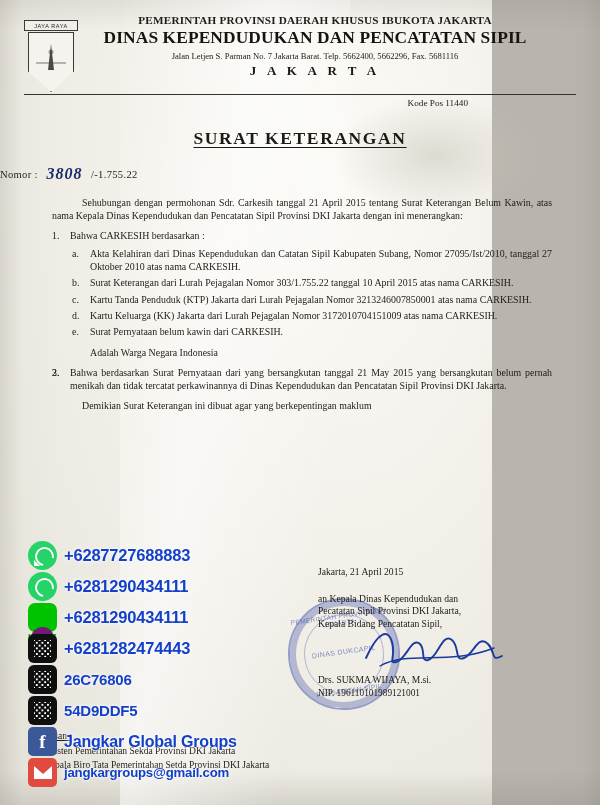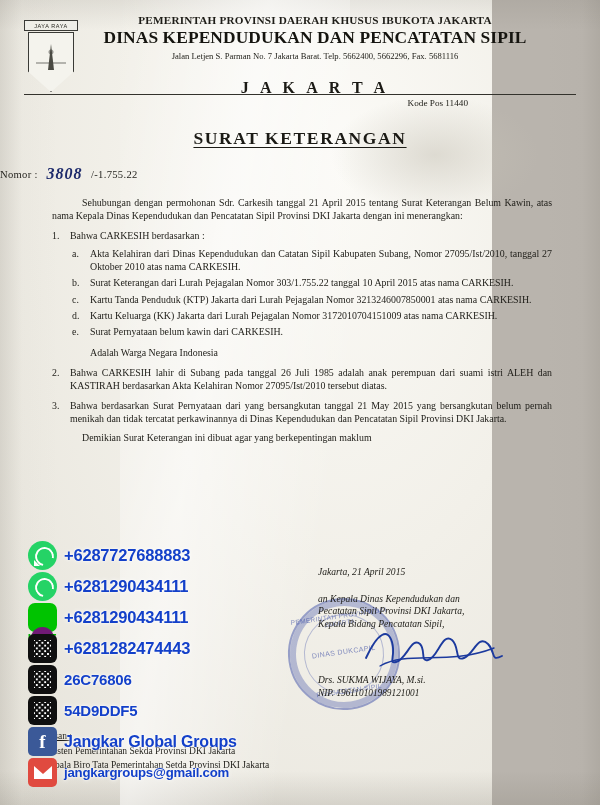--- a/index.html
+++ b/index.html
@@ -80,22 +80,22 @@
   }
   .h-line2 {
     font-size: 17.4px; font-weight: bold; letter-spacing: 0.1px;
     color: #15140f; margin-top: 1px; padding-left: 30px;
   }
   .h-line3 {
     font-size: 8.6px; color: #23221c; margin-top: 3px; padding-left: 30px;
     font-family: "Liberation Serif", serif;
   }
   .h-line4 {
-    font-size: 16px; letter-spacing: 4px; font-weight: bold;
-    color: #1b1a15; margin-top: 18px; padding-left: 30px;
+    font-size: 13px; letter-spacing: 4px; font-weight: bold;
+    color: #1b1a15; margin-top: 2px; padding-left: 30px;
   }
   #hrule {
     position: absolute; left: 24px; top: 94px; width: 552px; height: 0;
     border-top: 1.4px solid #33322c;
   }
   #kodepos {
     position: absolute; right: 24px; top: 98px;
     font-size: 9.2px; color: #23221c;
   }
 
@@ -142,21 +142,21 @@
     position: relative; padding-left: 20px; margin-bottom: 3px;
   }
   .sli > .mk { position: absolute; left: 2px; top: 0; width: 16px; }
   .just-spread { text-align: justify; text-align-last: left; }
   .wni { margin: 7px 0 7px 20px; }
   .closing { margin-top: 9px; text-indent: 30px; }
 
   
   #sig {
     position: absolute; left: 318px; top: 566px; width: 250px;
-    font-size: 9.6px; line-height: 12.6px; color: #1d1c17; font-style: italic;
+    font-size: 9.6px; line-height: 12.6px; color: #1d1c17;
   }
   #sig .place { margin-bottom: 14px; }
   #sig .lines { }
   #sig .name {
     margin-top: 44px; font-size: 9.5px;
   }
   #sig .nip { font-size: 9.3px; }
   
   #sig .hand-sign {
     position: absolute; left: 44px; top: 56px;
@@ -324,21 +324,20 @@
           <div class="sli">
             <span class="mk">e.</span>
             <span>Surat Pernyataan belum kawin dari CARKESIH.</span>
           </div>
         </div>
         <div class="wni">Adalah Warga Negara Indonesia</div>
       </div>
 
       <div class="li just-spread">
         <span class="mk">2.</span>
-        <span>Bahwa CARKESIH lahir di Subang pada tanggal 26 Juli 1985 adalah anak perempuan dari suami istri ALEH dan KASTIRAH berdasarkan Akta Kelahiran Nomor 27095/Ist/2010 tersebut diatas.</span>
       </div>
 
       <div class="li just-spread">
         <span class="mk">3.</span>
         <span>Bahwa berdasarkan Surat Pernyataan dari yang bersangkutan tanggal 21 May 2015 yang bersangkutan belum pernah menikah dan tidak tercatat perkawinannya di Dinas Kependudukan dan Pencatatan Sipil Provinsi DKI Jakarta.</span>
       </div>
     </div>
 
     <p class="closing">Demikian Surat Keterangan ini dibuat agar yang berkepentingan maklum</p>
   </div>

